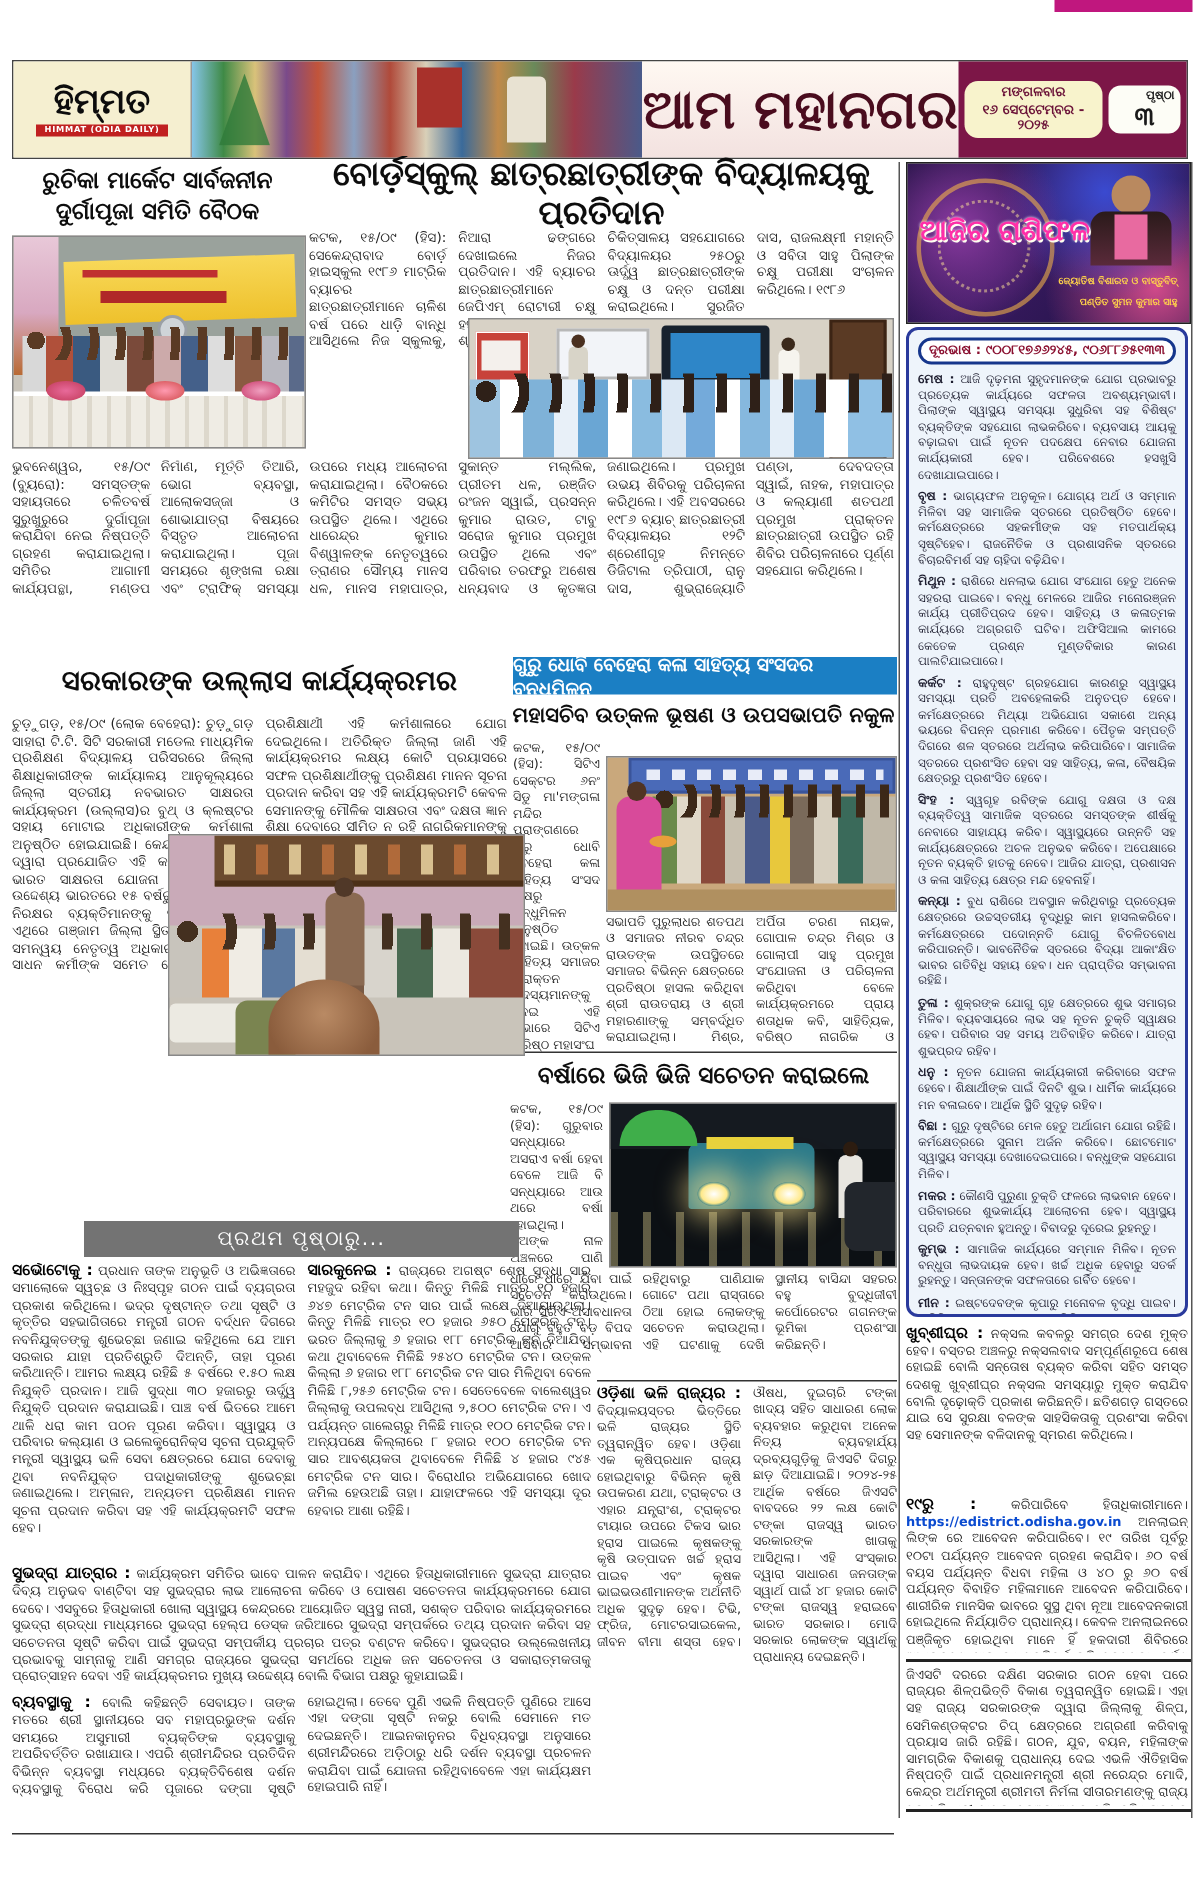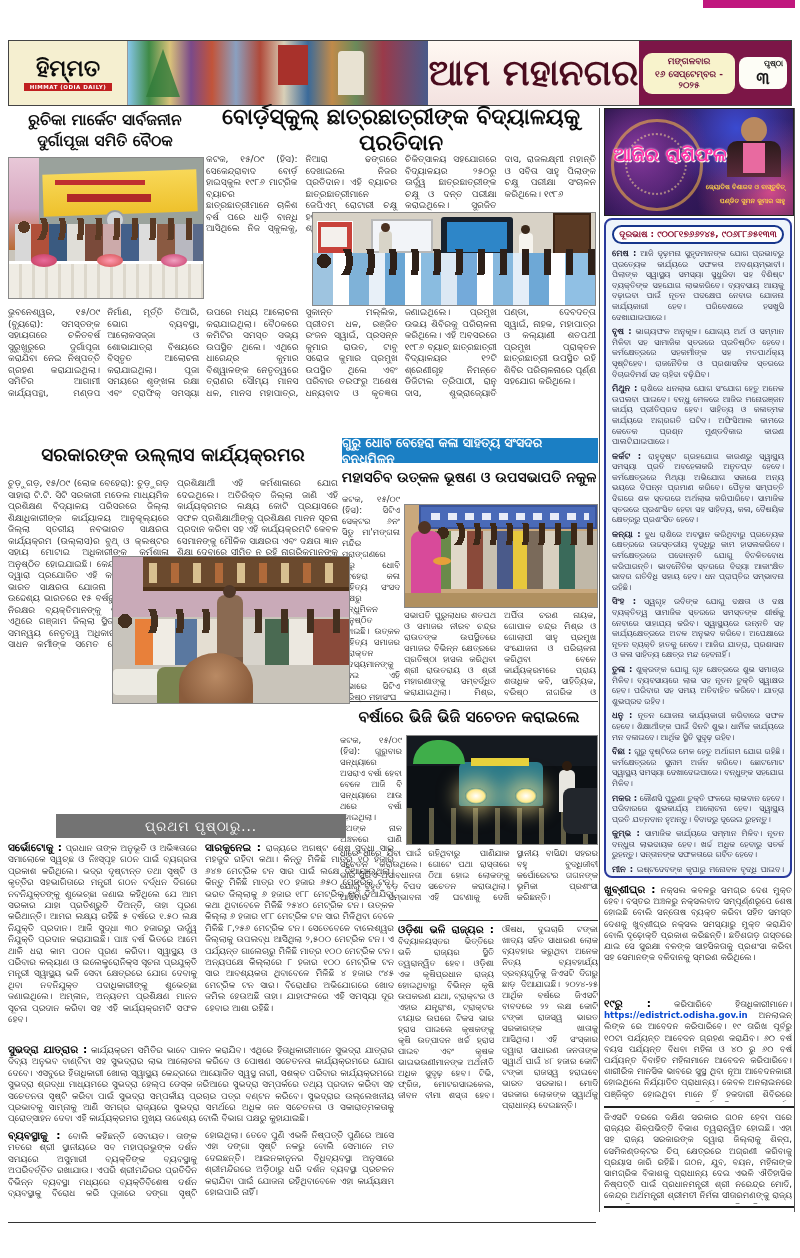--- a/index.html
+++ b/index.html
@@ -292,24 +292,24 @@
     <div class="astro-scarf"></div>
     <div class="horo-title">ଆଜିର ରାଶିଫଳ</div>
     <div class="astro-line" style="top:74px;">ଜ୍ୟୋତିଷ ବିଶାରଦ ଓ ବାସ୍ତୁବିତ୍</div>
     <div class="astro-line" style="top:88px;">ପଣ୍ଡିତ ସୁମନ କୁମାର ସାହୁ</div>
   </div>
 
   <div class="abs horo-box" style="left:604px;top:218px;width:188px;height:660px;">
     <div class="phone-pill">ଦୂରଭାଷ : ୯୦୦୮୧୭୬୬୨୪୫, ୯୦୬୮୮୬୫୧୩୩</div>
     <p class="sign"><b>ମେଷ :</b> <span>ଆଜି ଦୃଢ଼ମନା ସୁହୃଦମାନଙ୍କ ଯୋଗ ପ୍ରଭାବରୁ ପ୍ରତ୍ୟେକ କାର୍ଯ୍ୟରେ ସଫଳତା ଅବଶ୍ୟମ୍ଭାବୀ। ପିଲାଙ୍କ ସ୍ୱାସ୍ଥ୍ୟ ସମସ୍ୟା ସୁଧୁରିବା ସହ ବିଶିଷ୍ଟ ବ୍ୟକ୍ତିଙ୍କ ସହଯୋଗ ଲାଭକରିବେ। ବ୍ୟବସାୟ ଆୟକୁ ବଢ଼ାଇବା ପାଇଁ ନୂତନ ପଦକ୍ଷେପ ନେବାର ଯୋଜନା କାର୍ଯ୍ୟକାରୀ ହେବ। ପରିବେଶରେ ହସଖୁସି ଦେଖାଯାଇପାରେ।</span></p>
     <p class="sign"><b>ବୃଷ :</b> <span>ଭାଗ୍ୟଫଳ ଅନୁକୂଳ। ଯୋଗ୍ୟ ଅର୍ଥ ଓ ସମ୍ମାନ ମିଳିବା ସହ ସାମାଜିକ ସ୍ତରରେ ପ୍ରତିଷ୍ଠିତ ହେବେ। କର୍ମକ୍ଷେତ୍ରରେ ସହକର୍ମୀଙ୍କ ସହ ମତପାର୍ଥକ୍ୟ ସୃଷ୍ଟିହେବ। ରାଜନୈତିକ ଓ ପ୍ରଶାସନିକ ସ୍ତରରେ ବିଚାରବିମର୍ଶ ସହ ଚାହିଦା ବଢ଼ିଯିବ।</span></p>
-    <p class="sign"><b>ମିଥୁନ :</b> <span>ରାଶିରେ ଧନଲାଭ ଯୋଗ ସଂଯୋଗ ହେତୁ ଅନେକ ଉପଲବା ପାଇବେ। ବନ୍ଧୁ ମେଳରେ ଆଜିର ମନୋରଞ୍ଜନ କାର୍ଯ୍ୟ ପ୍ରୀତିପ୍ରଦ ହେବ। ସାହିତ୍ୟ ଓ କଳାତ୍ମକ କାର୍ଯ୍ୟରେ ଅଗ୍ରଗତି ଘଟିବ। ଅଫିସିଆଲ କାମରେ କେତେକ ପ୍ରଶ୍ନ ମୁଣ୍ଡବିକାର କାରଣ ପାଲଟିଯାଇପାରେ।</span></p>
+    <p class="sign"><b>ମିଥୁନ :</b> <span>ରାଶିରେ ଧନଲାଭ ଯୋଗ ସଂଯୋଗ ହେତୁ ଅନେକ ସହରରା ପାଇବେ। ବନ୍ଧୁ ମେଳରେ ଆଜିର ମନୋରଞ୍ଜନ କାର୍ଯ୍ୟ ପ୍ରୀତିପ୍ରଦ ହେବ। ସାହିତ୍ୟ ଓ କଳାତ୍ମକ କାର୍ଯ୍ୟରେ ଅଗ୍ରଗତି ଘଟିବ। ଅଫିସିଆଲ କାମରେ କେତେକ ପ୍ରଶ୍ନ ମୁଣ୍ଡବିକାର କାରଣ ପାଲଟିଯାଇପାରେ।</span></p>
     <p class="sign"><b>କର୍କଟ :</b> <span>ରାହୁଦୃଷ୍ଟ ଗ୍ରହଯୋଗ କାରଣରୁ ସ୍ୱାସ୍ଥ୍ୟ ସମସ୍ୟା ପ୍ରତି ଅବହେଳାକରି ଅନୁତପ୍ତ ହେବେ। କର୍ମକ୍ଷେତ୍ରରେ ମିଥ୍ୟା ଅଭିଯୋଗ ସକାଶେ ଅନ୍ୟ ଭୟରେ ବିପନ୍ନ ପ୍ରମାଣ କରିବେ। ପୈତୃକ ସମ୍ପତ୍ତି ଦିଗରେ ଶଳ ସ୍ତରରେ ଅର୍ଥଲାଭ କରିପାରିବେ। ସାମାଜିକ ସ୍ତରରେ ପ୍ରଶଂସିତ ହେବା ସହ ସାହିତ୍ୟ, କଳା, ବୈଷୟିକ କ୍ଷେତ୍ରରୁ ପ୍ରଶଂସିତ ହେବେ।</span></p>
+    <p class="sign"><b>ସିଂହ :</b> <span>ସ୍ୱଗୃହ ରବିଙ୍କ ଯୋଗୁ ଦକ୍ଷତା ଓ ଦକ୍ଷ ବ୍ୟକ୍ତିତ୍ୱ ସାମାଜିକ ସ୍ତରରେ ସମସ୍ତଙ୍କ ଶୀର୍ଷକୁ ନେବାରେ ସାହାଯ୍ୟ କରିବ। ସ୍ୱାସ୍ଥ୍ୟରେ ଉନ୍ନତି ସହ କାର୍ଯ୍ୟକ୍ଷେତ୍ରରେ ଅଚଳ ଅନୁଭବ କରିବେ। ଅପେକ୍ଷାରେ ନୂତନ ବ୍ୟକ୍ତି ହାତକୁ ନେବେ। ଆଜିର ଯାତ୍ରା, ପ୍ରଶାସନ ଓ କଳା ସାହିତ୍ୟ କ୍ଷେତ୍ର ମନ୍ଦ ହେବନାହିଁ।</span></p>
     <p class="sign"><b>କନ୍ୟା :</b> <span>ବୁଧ ରାଶିରେ ଅବସ୍ଥାନ କରିଥିବାରୁ ପ୍ରତ୍ୟେକ କ୍ଷେତ୍ରରେ ଉଚ୍ଚସ୍ତରୀୟ ବୃଦ୍ଧିରୁ କାମ ହାସଲକରିବେ। କର୍ମକ୍ଷେତ୍ରରେ ପଦୋନ୍ନତି ଯୋଗୁ ବିଚଳିତବୋଧ କରିପାରନ୍ତି। ଭାବନୈତିକ ସ୍ତରରେ ବିଦ୍ୟା ଆକାଂକ୍ଷିତ ଭାବର ଗତିବିଧି ସହାୟ ହେବ। ଧନ ପ୍ରାପ୍ତିର ସମ୍ଭାବନା ରହିଛି।</span></p>
-    <p class="sign"><b>ସିଂହ :</b> <span>ସ୍ୱଗୃହ ରବିଙ୍କ ଯୋଗୁ ଦକ୍ଷତା ଓ ଦକ୍ଷ ବ୍ୟକ୍ତିତ୍ୱ ସାମାଜିକ ସ୍ତରରେ ସମସ୍ତଙ୍କ ଶୀର୍ଷକୁ ନେବାରେ ସାହାଯ୍ୟ କରିବ। ସ୍ୱାସ୍ଥ୍ୟରେ ଉନ୍ନତି ସହ କାର୍ଯ୍ୟକ୍ଷେତ୍ରରେ ଅଚଳ ଅନୁଭବ କରିବେ। ଅପେକ୍ଷାରେ ନୂତନ ବ୍ୟକ୍ତି ହାତକୁ ନେବେ। ଆଜିର ଯାତ୍ରା, ପ୍ରଶାସନ ଓ କଳା ସାହିତ୍ୟ କ୍ଷେତ୍ର ମନ୍ଦ ହେବନାହିଁ।</span></p>
     <p class="sign"><b>ତୁଳା :</b> <span>ଶୁକ୍ରଙ୍କ ଯୋଗୁ ଗୃହ କ୍ଷେତ୍ରରେ ଶୁଭ ସମାଚାର ମିଳିବ। ବ୍ୟବସାୟରେ ଲାଭ ସହ ନୂତନ ଚୁକ୍ତି ସ୍ୱାକ୍ଷର ହେବ। ପରିବାର ସହ ସମୟ ଅତିବାହିତ କରିବେ। ଯାତ୍ରା ଶୁଭପ୍ରଦ ରହିବ।</span></p>
     <p class="sign"><b>ଧନୁ :</b> <span>ନୂତନ ଯୋଜନା କାର୍ଯ୍ୟକାରୀ କରିବାରେ ସଫଳ ହେବେ। ଶିକ୍ଷାର୍ଥୀଙ୍କ ପାଇଁ ଦିନଟି ଶୁଭ। ଧାର୍ମିକ କାର୍ଯ୍ୟରେ ମନ ବଳାଇବେ। ଆର୍ଥିକ ସ୍ଥିତି ସୁଦୃଢ଼ ରହିବ।</span></p>
     <p class="sign"><b>ବିଛା :</b> <span>ଗୁରୁ ଦୃଷ୍ଟିରେ ମେଳ ହେତୁ ଅର୍ଥାଗମ ଯୋଗ ରହିଛି। କର୍ମକ୍ଷେତ୍ରରେ ସୁନାମ ଅର୍ଜନ କରିବେ। ଛୋଟମୋଟ ସ୍ୱାସ୍ଥ୍ୟ ସମସ୍ୟା ଦେଖାଦେଇପାରେ। ବନ୍ଧୁଙ୍କ ସହଯୋଗ ମିଳିବ।</span></p>
     <p class="sign"><b>ମକର :</b> <span>କୌଣସି ପୁରୁଣା ଚୁକ୍ତି ଫଳରେ ଲାଭବାନ ହେବେ। ପରିବାରରେ ଶୁଭକାର୍ଯ୍ୟ ଆଲୋଚନା ହେବ। ସ୍ୱାସ୍ଥ୍ୟ ପ୍ରତି ଯତ୍ନବାନ ହୁଅନ୍ତୁ। ବିବାଦରୁ ଦୂରେଇ ରୁହନ୍ତୁ।</span></p>
     <p class="sign"><b>କୁମ୍ଭ :</b> <span>ସାମାଜିକ କାର୍ଯ୍ୟରେ ସମ୍ମାନ ମିଳିବ। ନୂତନ ବନ୍ଧୁତା ଲାଭଦାୟକ ହେବ। ଖର୍ଚ୍ଚ ଅଧିକ ହେବାରୁ ସତର୍କ ରୁହନ୍ତୁ। ସନ୍ତାନଙ୍କ ସଫଳତାରେ ଗର୍ବିତ ହେବେ।</span></p>
     <p class="sign"><b>ମୀନ :</b> <span>ଇଷ୍ଟଦେବଙ୍କ କୃପାରୁ ମନୋବଳ ବୃଦ୍ଧି ପାଇବ। ଚାକିରି କ୍ଷେତ୍ରରେ ଶୁଭ ସୂଚନା ମିଳିବ। ଦାମ୍ପତ୍ୟ ଜୀବନ ସୁଖମୟ ରହିବ। ଯାତ୍ରାରେ ସାବଧାନତା ଅବଲମ୍ବନ କରନ୍ତୁ।</span></p>
   </div>
 
   <div class="abs body-txt" style="left:604px;top:884px;width:188px;height:112px;font-size:8.6px;line-height:11.2px;"><b class="lead">ଖୁବ୍ଶୀଘ୍ର :</b> <span>ନକ୍ସଲ କବଳରୁ ସମଗ୍ର ଦେଶ ମୁକ୍ତ ହେବ। ବସ୍ତର ଅଞ୍ଚଳରୁ ନକ୍ସଲବାଦ ସମ୍ପୂର୍ଣ୍ଣରୂପେ ଶେଷ ହୋଇଛି ବୋଲି ସନ୍ତୋଷ ବ୍ୟକ୍ତ କରିବା ସହିତ ସମସ୍ତ ଦେଶକୁ ଖୁବ୍ଶୀଘ୍ର ନକ୍ସଲ ସମସ୍ୟାରୁ ମୁକ୍ତ କରାଯିବ ବୋଲି ଦୃଢ଼ୋକ୍ତି ପ୍ରକାଶ କରିଛନ୍ତି। ଛତିଶଗଡ଼ ଗସ୍ତରେ ଯାଇ ସେ ସୁରକ୍ଷା ବଳଙ୍କ ସାହସିକତାକୁ ପ୍ରଶଂସା କରିବା ସହ ସେମାନଙ୍କ ବଳିଦାନକୁ ସ୍ମରଣ କରିଥିଲେ।</span></div>
 

